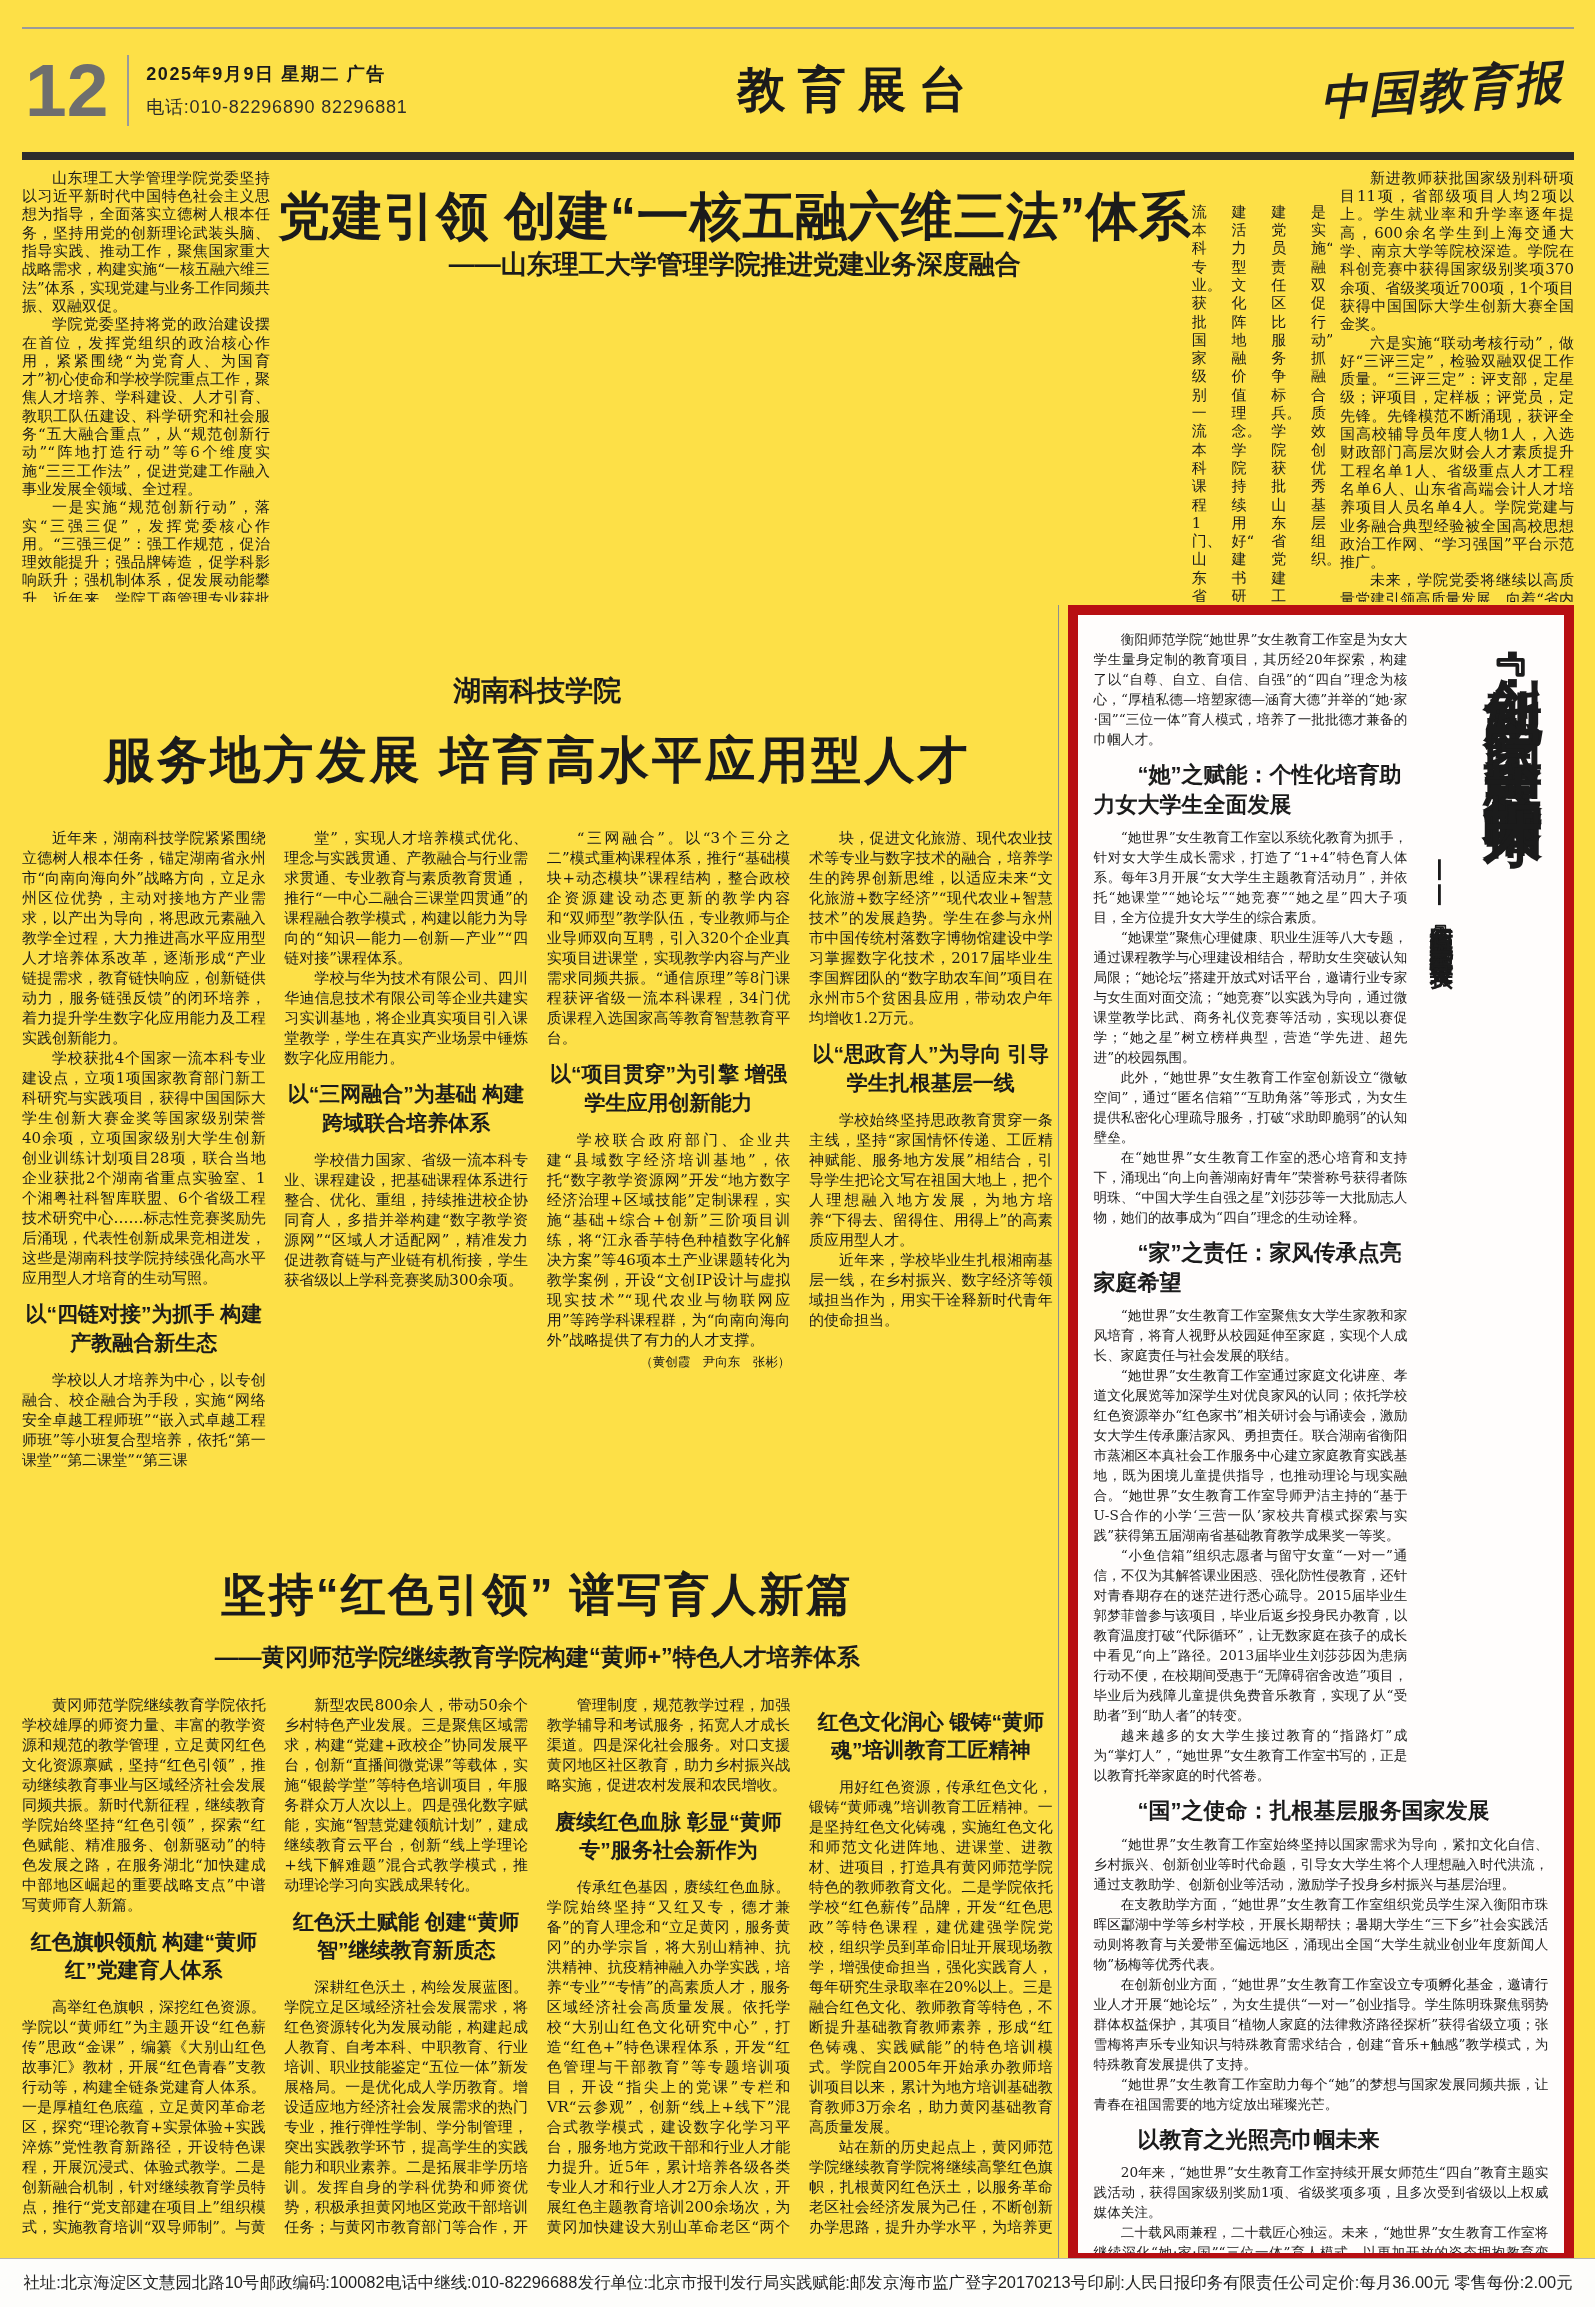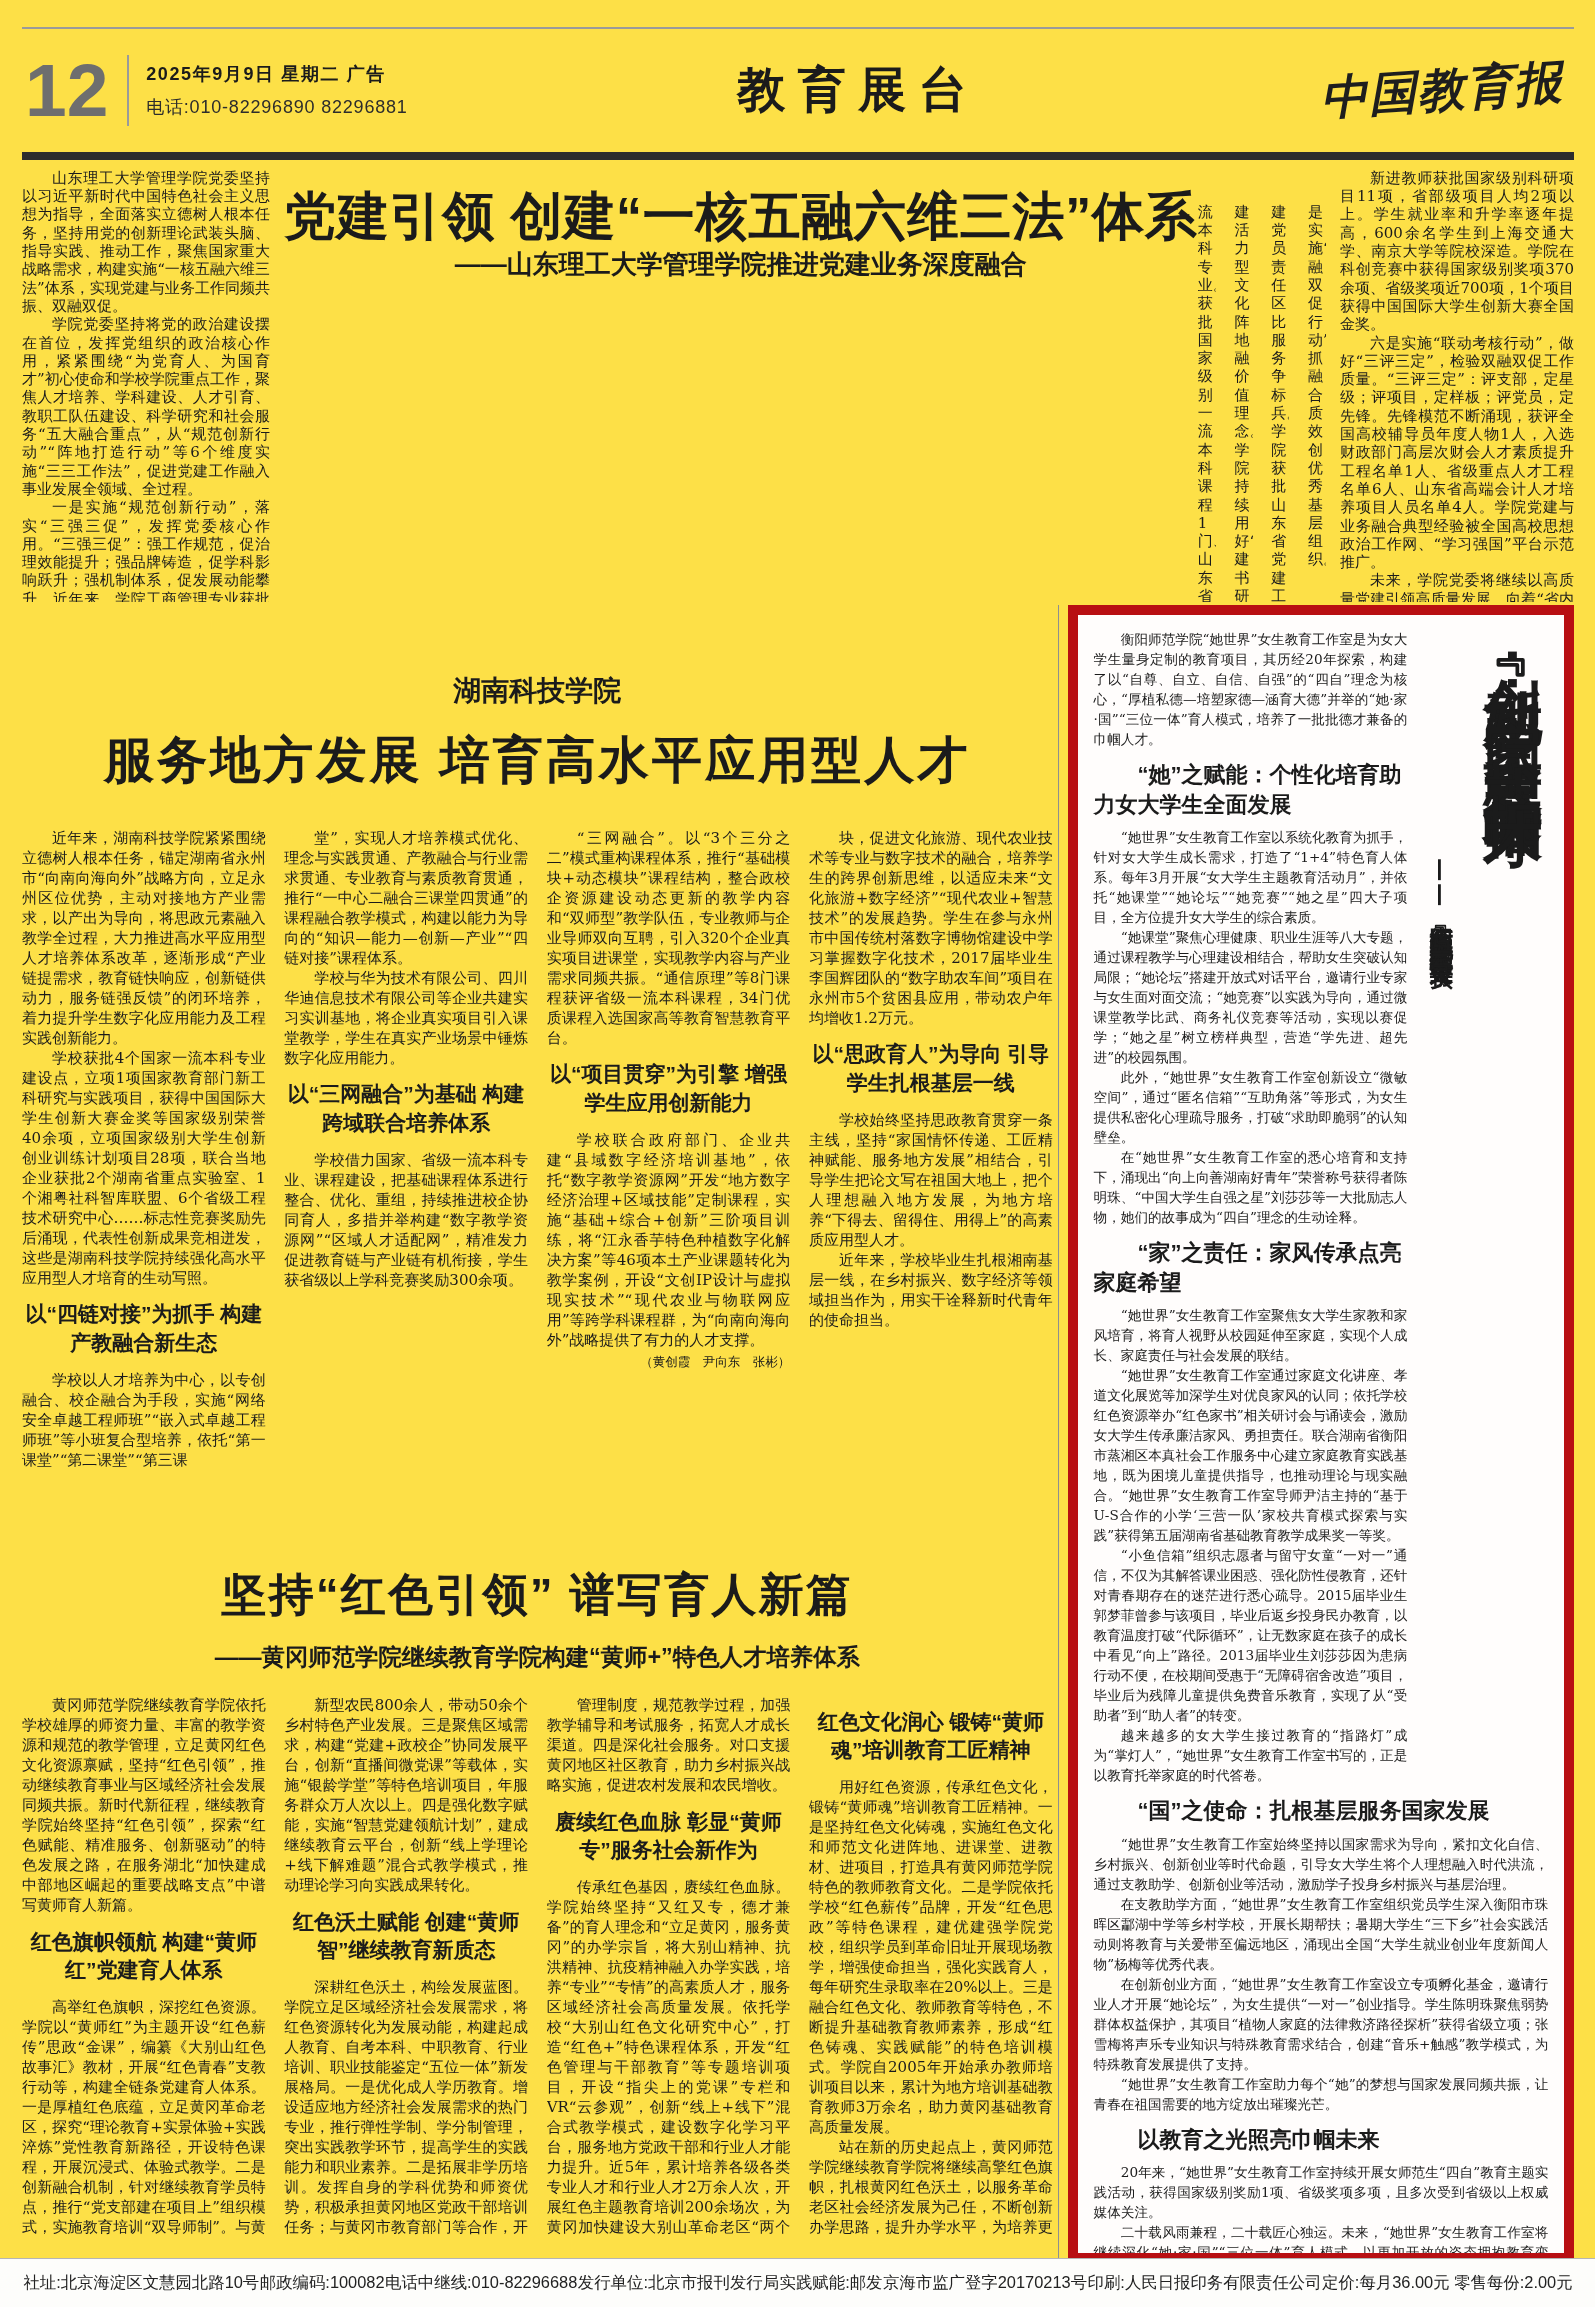--- a/index.html
+++ b/index.html
@@ -19,21 +19,21 @@
   .masthead{width:265px;text-align:center;font-weight:bold;font-style:italic;font-size:47px;
             transform:rotate(-4deg);letter-spacing:1.6px;color:#1e1e1e;}
   .hdr-bar{height:7.8px;background:#2d2d2d;}
   
   .copy p{margin:0;text-indent:2em;text-align:justify;}
   .copy .h{font-family:"Liberation Sans",sans-serif;font-weight:bold;font-size:21px;line-height:1.35;
            text-align:center;text-indent:0;margin:12.5px 0;}
   .copy .by{text-align:right;text-indent:0;margin-top:4.7px;}
   .col{flex:1;overflow:hidden;}
   
-  .a1{display:flex;gap:14px;height:433px;padding-top:9.3px;}
+  .a1{display:flex;gap:8px;height:433px;padding-top:9.3px;}
   .a1 .copy p{font-size:15px;line-height:18.3px;}
   .a1-left{width:248px;overflow:hidden;}
   .a1-right{width:234px;overflow:hidden;}
   .a1-center{flex:1;display:flex;flex-direction:row;min-width:0;}
   .a1-head{text-align:center;padding:18.7px 0 4.7px;}
   .a1-h1{font-family:"Liberation Sans",sans-serif;font-weight:900;font-size:52px;line-height:1.08;letter-spacing:0.8px;}
   .a1-sub{font-family:"Liberation Sans",sans-serif;font-weight:bold;font-size:26px;margin-top:3px;}
   .a1-cols{flex:1;display:flex;gap:18.7px;margin-top:15.6px;overflow:hidden;}
   
   .mrow{display:flex;margin-top:3.1px;height:1658px;}

